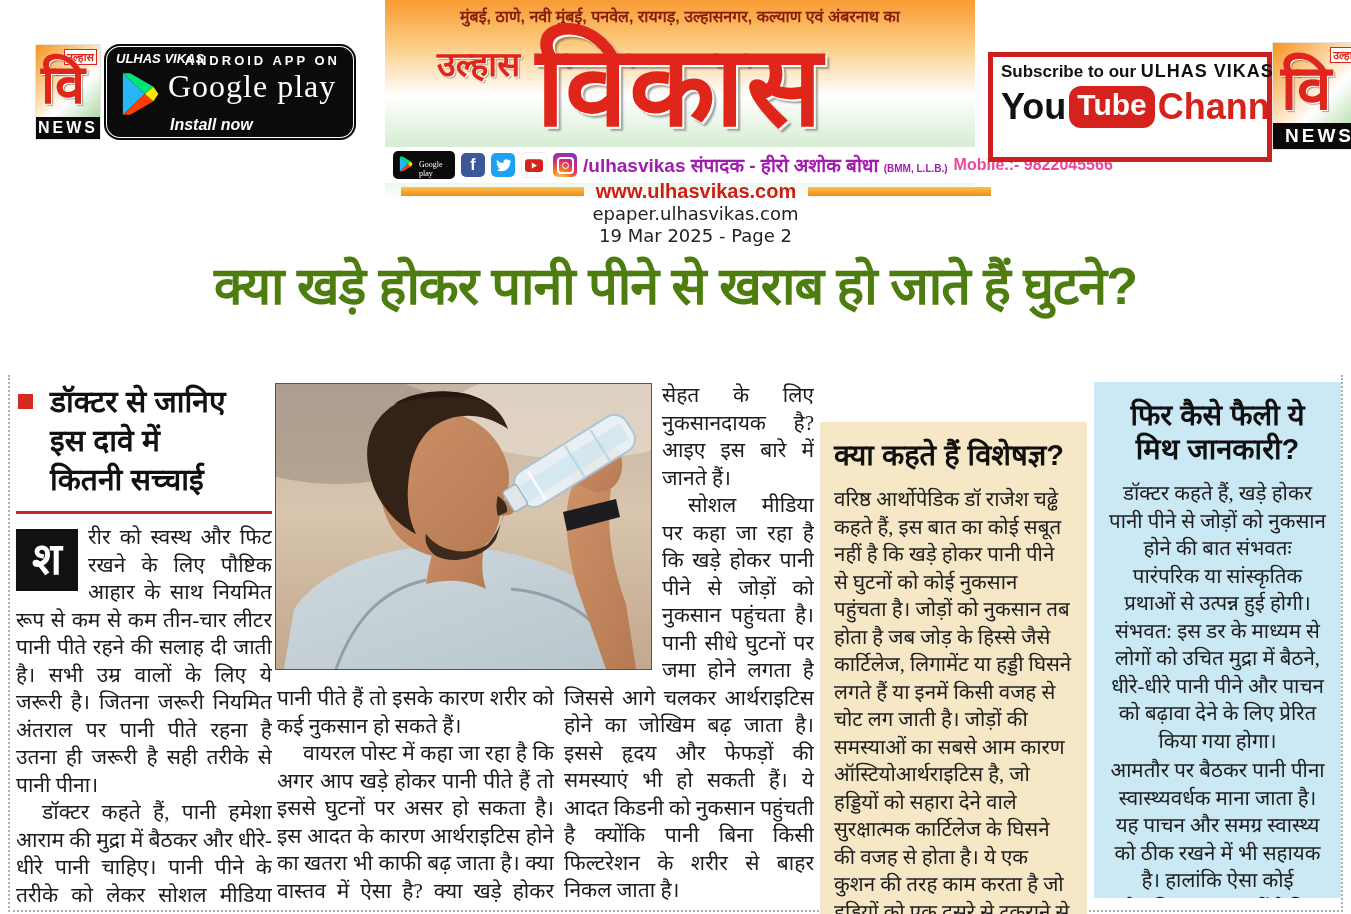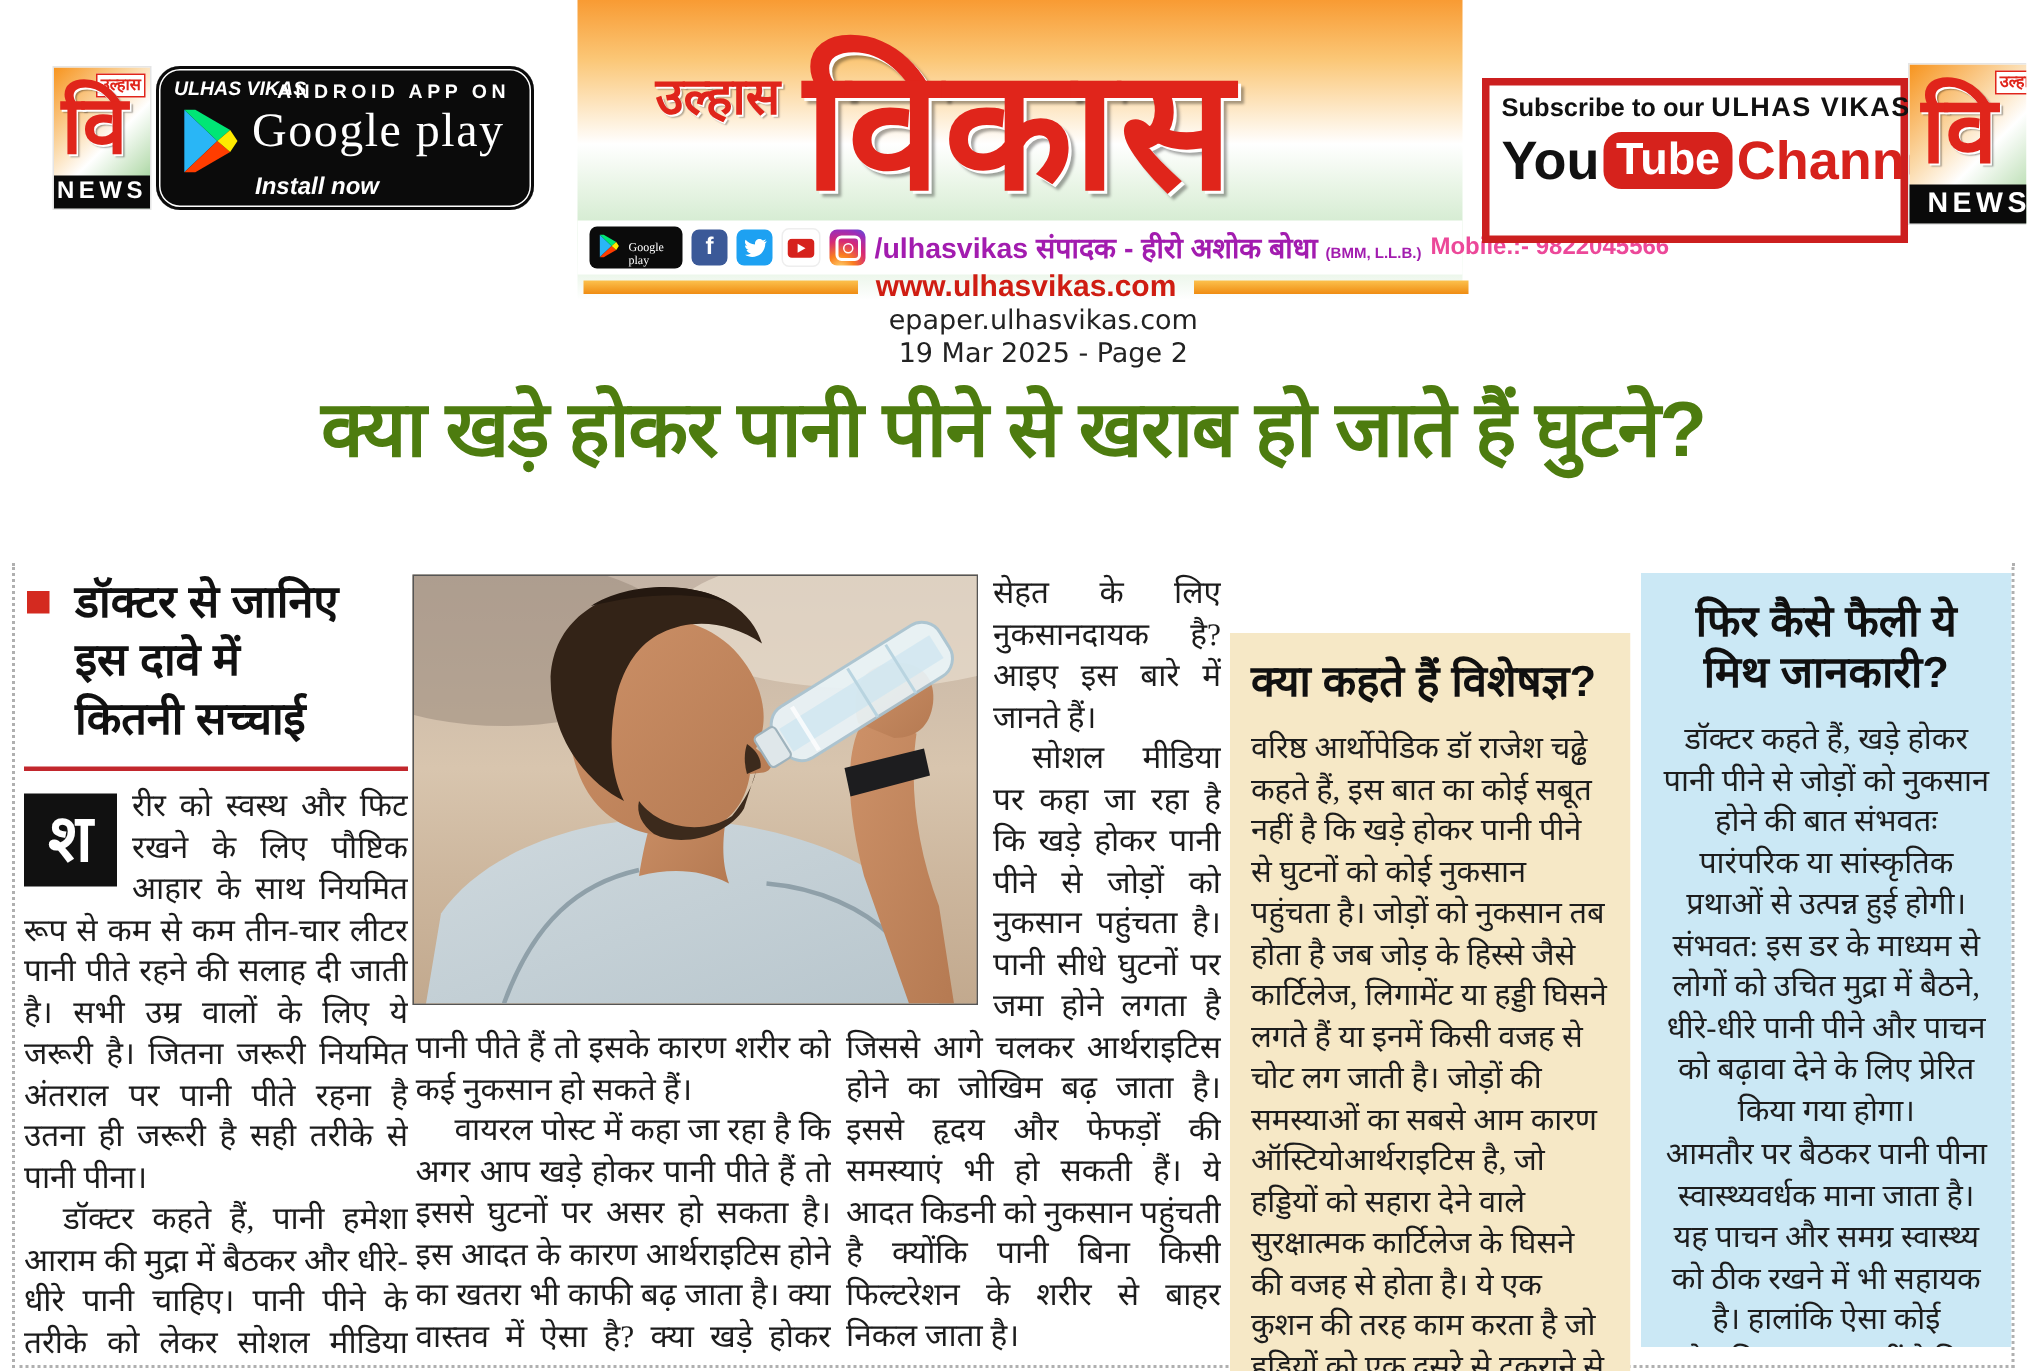--- a/index.html
+++ b/index.html
@@ -54,31 +54,31 @@
          color:#fff;font-weight:800;font-size:16px;}
   .fb{background:#3b5998;}
   .tw{background:#1da1f2;}
   .yt{background:#fff;border:1px solid #eee;}
   .ig{background:radial-gradient(circle at 30% 110%,#feda75 0%,#fa7e1e 30%,#d62976 60%,#962fbf 85%,#4f5bd5 100%);}
   .ig .cam{width:13px;height:13px;border:2px solid #fff;border-radius:4px;position:relative;}
   .ig .cam:after{content:"";position:absolute;left:3px;top:3px;width:5px;height:5px;border:1.5px solid #fff;border-radius:50%;}
   #handle-line{font-size:19px;font-weight:800;color:#a21caf;white-space:nowrap;}
   #handle-line .qual{font-size:10px;font-weight:700;}
   #mobile{margin-left:auto;font-size:16px;font-weight:800;color:#ec4899;white-space:nowrap;}
-  #web-bar{position:absolute;left:4px;bottom:0;width:100%;height:17px;display:flex;align-items:center;}
+  #web-bar{position:absolute;left:16px;bottom:0;width:100%;height:17px;display:flex;align-items:center;}
   .web-rule{flex:1;height:9px;background:linear-gradient(180deg,#fcc14d,#ef8c12);}
   #web-url{margin:0 12px;font-size:20px;font-weight:800;color:#cf1d12;}
 
   
   #right-logos{position:absolute;left:988px;top:42px;display:flex;align-items:flex-start;}
   #sub-box{width:258px;height:92px;border:5px solid #cc1f1f;background:#fff;box-sizing:content-box;
            padding:4px 8px;margin-top:10px;}
   #sub-line1{font-size:17px;font-weight:700;color:#111;white-space:nowrap;}
   #sub-line1 .b{font-size:18px;font-weight:900;letter-spacing:1px;}
-  #sub-line2{display:flex;align-items:center;margin-top:4px;}
+  #sub-line2{display:flex;margin-top:4px;}
   #yt-you{font-size:36px;font-weight:900;color:#111;}
   #yt-tube{font-size:30px;font-weight:900;color:#fff;background:#d6221c;border-radius:12px;
            padding:2px 8px;margin:0 3px;}
   #yt-channel{font-size:36px;font-weight:900;color:#d6221c;}
 
   
   #pageinfo{position:absolute;left:0;top:203px;width:100%;text-align:center;font-size:18px;
             color:#222;line-height:22px;font-family:"DejaVu Sans",sans-serif;padding-left:20px;}
 
   
@@ -143,20 +143,21 @@
             <path d="M2 35 L20 18 L27 24 L8 35 Z" fill="#ff3d00"></path>
             <path d="M20 18 L27 12 L31 18 L27 24 Z" fill="#ffea00"></path>
           </svg>
         </span>
         <span class="gpword">Google play</span>
         <span class="install">Install now</span>
       </div>
     </div>
 
     <div id="masthead">
+      <div id="cities">मुंबई, ठाणे, नवी मुंबई, पनवेल, रायगड़, उल्हासनगर, कल्याण एवं अंबरनाथ का</div>
       <div id="title-wrap">
         <span id="title-top">उल्हास</span>
         <div id="title-main">विकास</div>
       </div>
       <div id="social-bar">
         <span class="minigp">
           <svg width="14" height="16" viewBox="0 0 32 36">
             <path d="M2 1 L20 18 L2 35 Z" fill="#29b6f6"></path>
             <path d="M2 1 L20 18 L27 12 L8 1 Z" fill="#00e676"></path>
             <path d="M2 35 L20 18 L27 24 L8 35 Z" fill="#ff3d00"></path>

